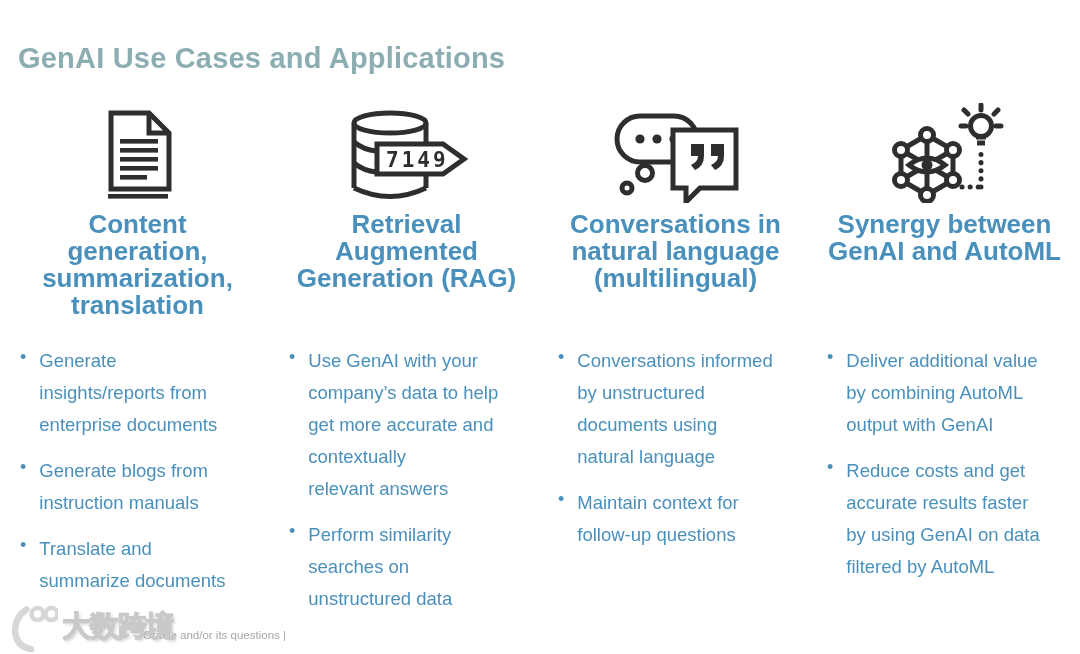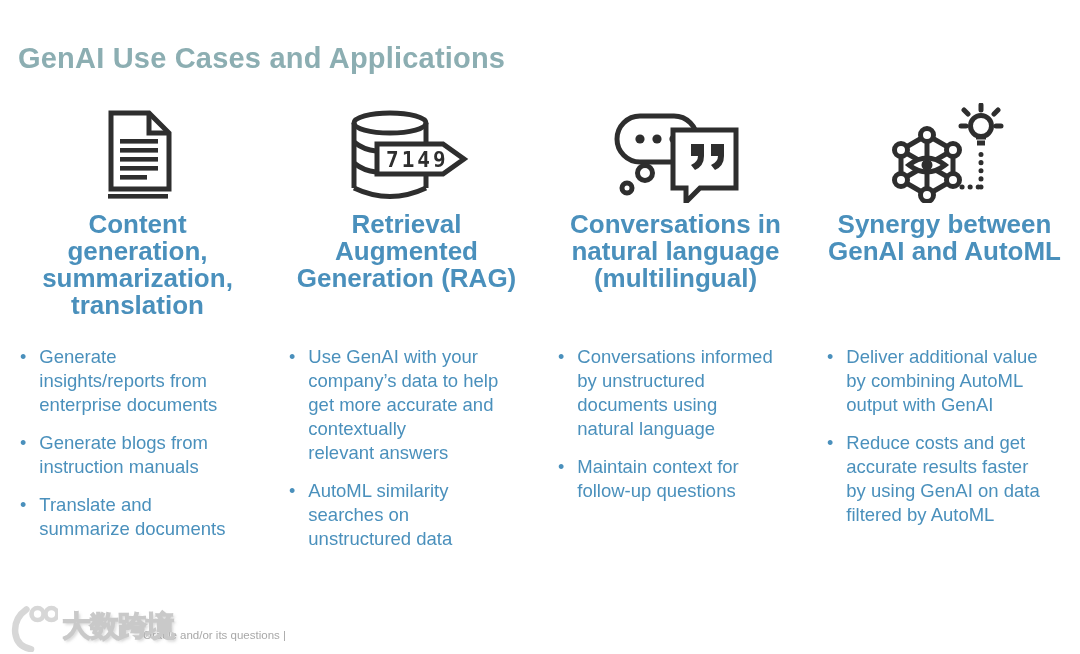--- a/index.html
+++ b/index.html
@@ -49,21 +49,21 @@
     margin-bottom: 14px;
     color: #4a90bc;
   }
   .bullet-dot {
     flex: 0 0 auto;
     font-size: 18px;
     line-height: 24px;
   }
   .bullet-text {
     font-size: 18.5px;
-    line-height: 24px;
+    line-height: 32px;
     white-space: pre-line;
   }
   .icon-stroke { stroke: #2e2e2e; fill: none; stroke-width: 5; }
   .icon-fill { fill: #2e2e2e; stroke: none; }
   .icon-white { fill: #ffffff; stroke: #2e2e2e; stroke-width: 5; }
   .tag-digits {
     font-family: "DejaVu Sans Mono", monospace;
     font-size: 21px;
     font-weight: bold;
     fill: #2e2e2e;
@@ -157,21 +157,21 @@
       <li>
         <span class="bullet-dot">•</span>
         <span class="bullet-text">Use GenAI with your
 company’s data to help
 get more accurate and
 contextually
 relevant answers</span>
       </li>
       <li>
         <span class="bullet-dot">•</span>
-        <span class="bullet-text">AutoML similarity
+        <span class="bullet-text">Perform similarity
 searches on
 unstructured data</span>
       </li>
     </ul>
   </div>
 
   <div class="col">
     <div class="icon-wrap">
       <svg width="126" height="94" viewBox="0 0 126 94">
         <rect class="icon-stroke" x="4" y="7" width="80" height="46" rx="23"></rect>

